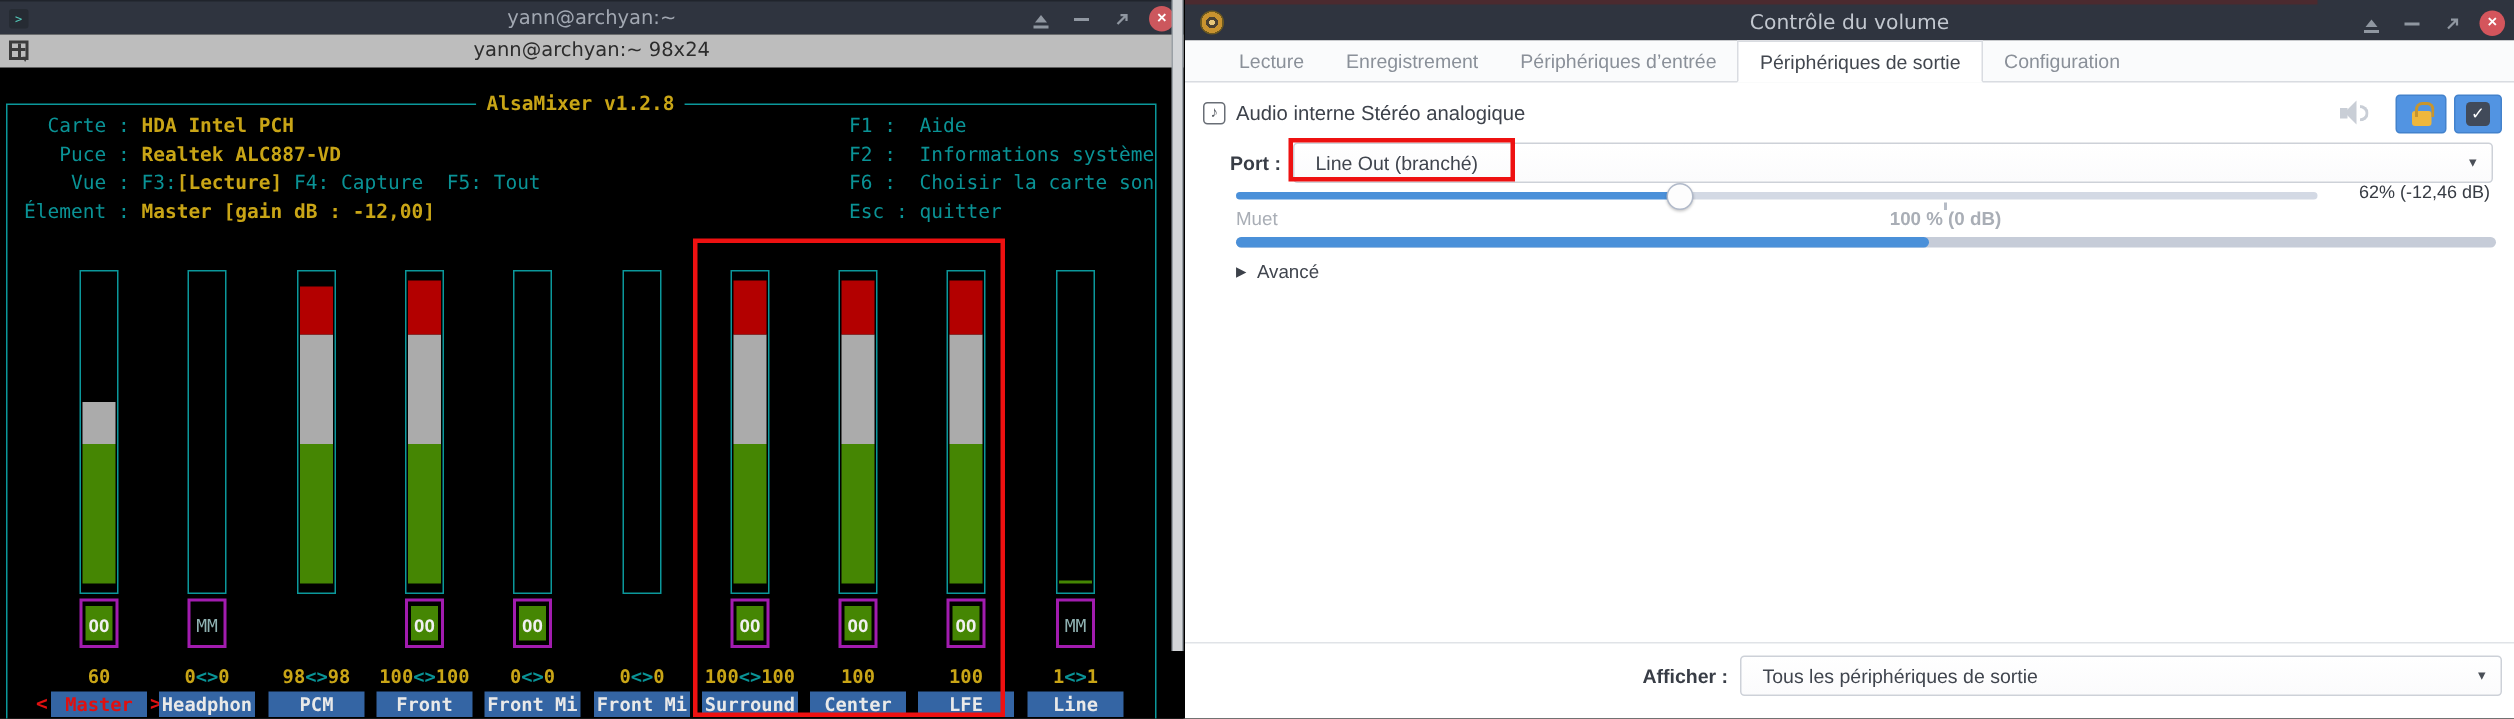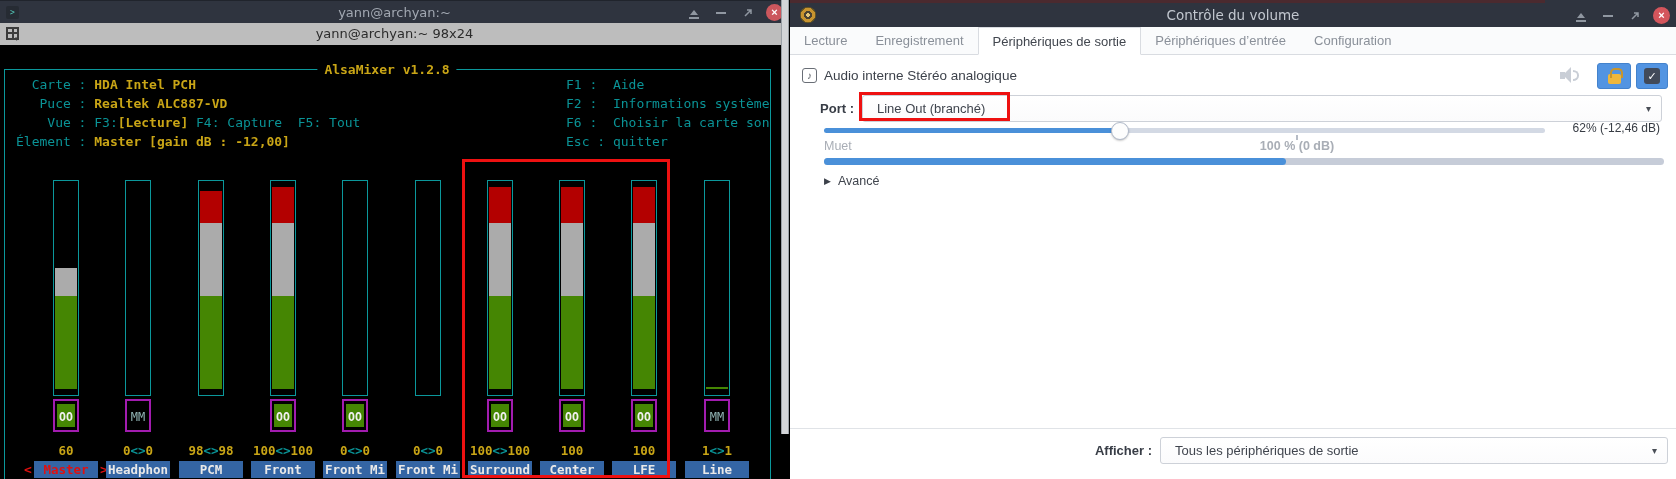--- a/index.html
+++ b/index.html
@@ -46,21 +46,21 @@
 
   
   .pavu { position:absolute; left:790px; top:0; width:886px; height:479px; background:#fff; }
   .pavu-maroon { position:absolute; left:0; top:0; width:755px; height:3px; background:#4b2a2f; }
   .pavu-titlebar { position:absolute; left:0; top:0; width:886px; height:27px; background:#2f343f; }
   .pavu-title { position:absolute; left:0; right:0; top:3px; height:24px; line-height:24px; text-align:center; color:#c2c7cf; font-size:13.5px; font-family:"DejaVu Sans", sans-serif; }
   .spk-app { position:absolute; left:10px; top:7px; width:16px; height:16px; border-radius:50%;
      background: radial-gradient(circle at 50% 50%, #e6c779 0 2px, #4a4132 2px 4px, #c8932f 4px 7px, #6e5a1f 7px 8px); }
   .pavu .winbtns { top:4px; }
 
-  .tabsbar { position:absolute; left:0; top:27px; width:886px; height:28px; background:#fafbfc; border-bottom:1px solid #d9dce1; display:flex; align-items:stretch; }
+  .tabsbar { position:absolute; left:0; top:27px; width:886px; height:28px; background:#fafbfc; border-bottom:1px solid #d9dce1; display:flex; align-items:stretch; padding-left:22px; }
   .tab { padding:0 14px; line-height:27px; font-size:13px; color:#8a9099; white-space:nowrap; }
   .tab.active { background:#fff; border:1px solid #d9dce1; border-bottom:1px solid #fff; margin-bottom:-1px; color:#42474f; }
 
   .note-ic { position:absolute; left:12px; top:68px; width:15px; height:15px; border:1px solid #696e76; border-radius:3px; color:#53585f; font-size:10px; line-height:13px; text-align:center; }
   .dev-name { position:absolute; left:34px; top:63px; height:26px; line-height:26px; font-size:13.5px; color:#3d424b; }
   .spk-mute { position:absolute; left:770px; top:67px; width:20px; height:17px; color:#c9ced6; }
   .spk-mute .bx { position:absolute; left:0; top:5px; width:5px; height:7px; background:currentColor; }
   .spk-mute .cone { position:absolute; left:3px; top:0; width:0; height:0; border-right:8px solid currentColor; border-top:8.5px solid transparent; border-bottom:8.5px solid transparent; }
   .spk-mute .wave { position:absolute; left:13px; top:3px; width:6px; height:11px; border:2px solid currentColor; border-left:none; border-radius:0 7px 7px 0 / 0 6px 6px 0; }
   .sq-btn { position:absolute; top:63px; height:26px; background:#5294e2; border:1px solid #4382cc; border-radius:3px; display:flex; align-items:center; justify-content:center; }
@@ -241,22 +241,22 @@
               <path d="M3 9 L9 3 M5 3 h4 v4" fill="none" stroke="currentColor" stroke-width="1.5"></path>
             </svg>
         </div>
         <div class="close-circle">×</div>
       </div>
     </div>
 
     <div class="tabsbar" id="tabsbar">
         <div class="tab">Lecture</div>
         <div class="tab">Enregistrement</div>
+        <div class="tab">Périphériques d’entrée</div>
         <div class="tab active">Périphériques de sortie</div>
-        <div class="tab">Périphériques d’entrée</div>
         <div class="tab">Configuration</div>
       </div>
 
     <div class="note-ic">♪</div>
     <div class="dev-name">Audio interne Stéréo analogique</div>
     <div class="spk-mute">
         <span class="bx"></span>
         <span class="cone"></span>
         <span class="wave"></span>
       </div>

